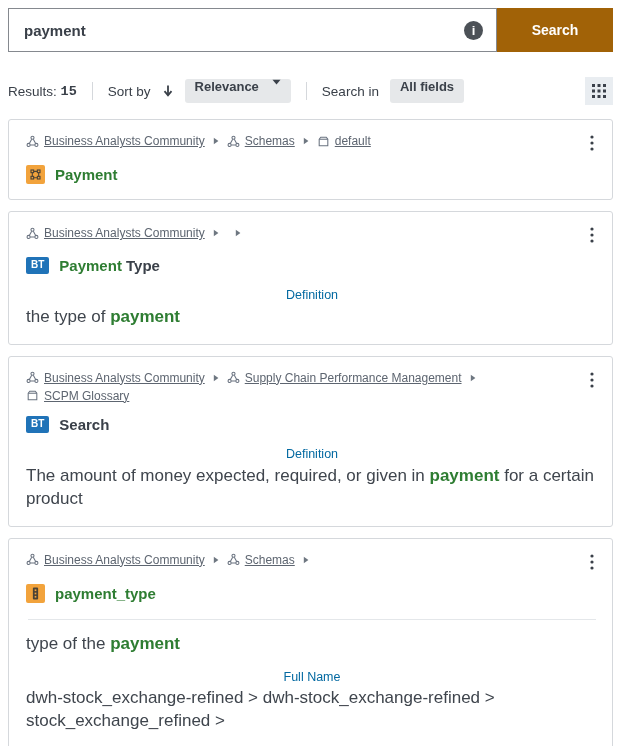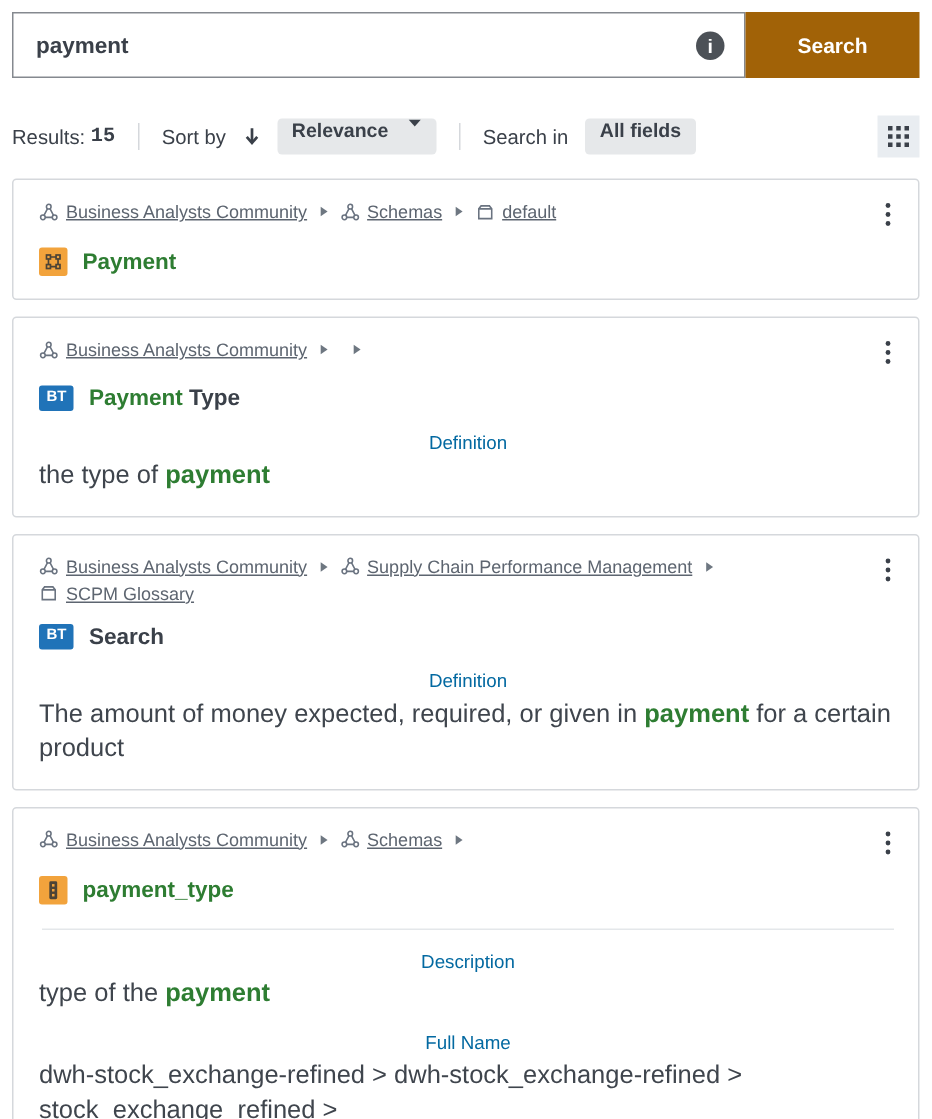--- a/index.html
+++ b/index.html
@@ -357,21 +357,20 @@
                 <rect x="7.1" y="3.6" width="1.8" height="1.8"></rect>
                 <rect x="7.1" y="7.1" width="1.8" height="1.8"></rect>
                 <rect x="7.1" y="10.6" width="1.8" height="1.8"></rect>
               </g>
             </svg>
           </span>
           <a class="title"><span class="hl">payment_type</span></a>
         </div>
         <div class="card-divider"></div>
         <div class="field">
-          <div class="field-label">Description</div>
           <div class="field-value"><span>type of the </span><span class="hl">payment</span></div>
         </div>
         <div class="field">
           <div class="field-label">Full Name</div>
           <div class="field-value"><span>dwh-stock_exchange-refined &gt; dwh-stock_exchange-refined &gt; stock_exchange_refined &gt; </span></div>
         </div>
       </div>
     </div>
 
 </div>

